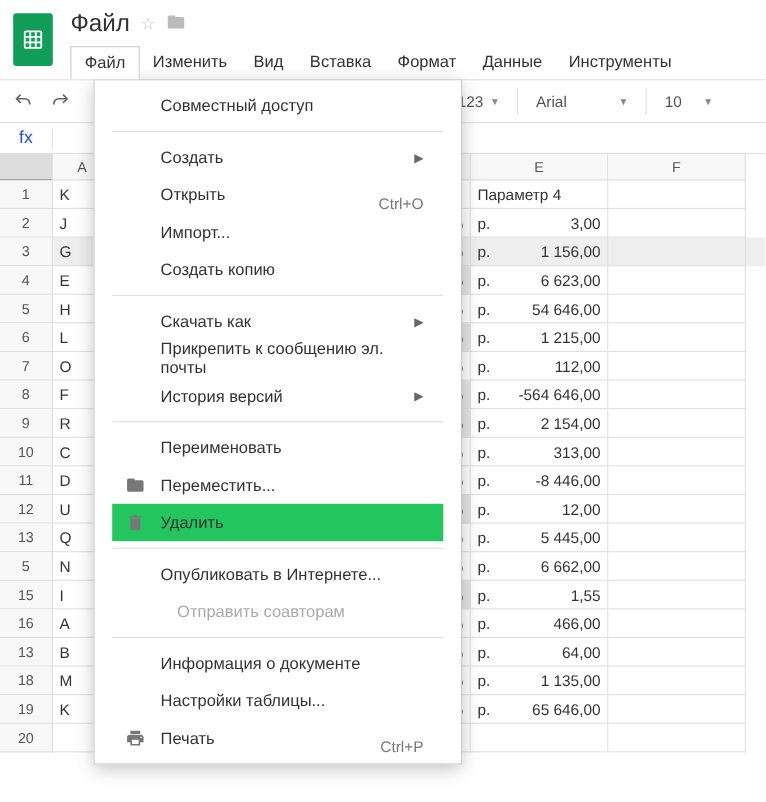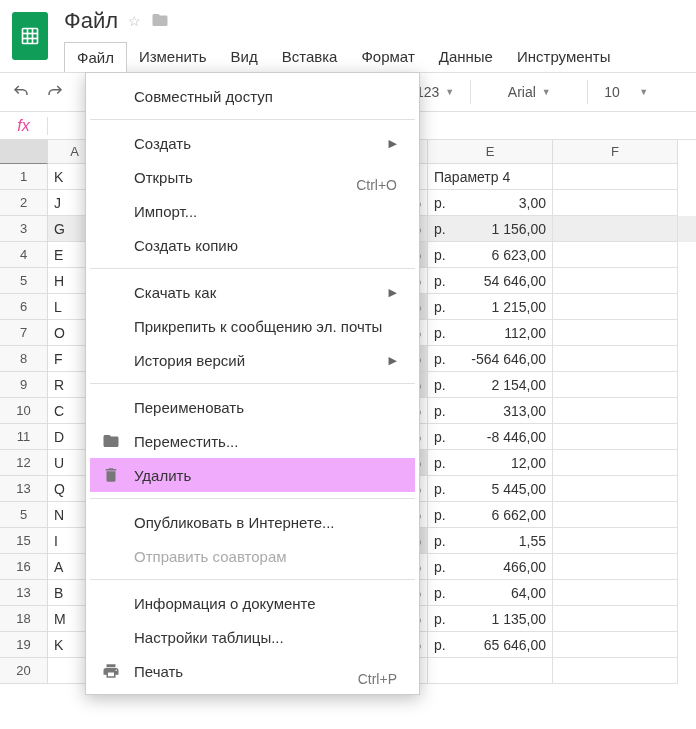--- a/index.html
+++ b/index.html
@@ -13,25 +13,25 @@
   .doc-title { font-size: 22px; color: #333; }
   .star-icon, .folder-icon { color: #bbb; cursor: pointer; }
   .menubar { display: flex; gap: 0; margin-top: 8px; }
   .menu-item { padding: 6px 12px; font-size: 15px; color: #333; cursor: pointer; }
   .menu-item.active { border: 1px solid #ccc; border-bottom: none; background: #fff; position: relative; z-index: 11; }
   
   .toolbar { display: flex; align-items: center; height: 40px; border-top: 1px solid #e0e0e0; border-bottom: 1px solid #e0e0e0; padding: 0 6px; gap: 4px; }
   .tb-btn { width: 30px; height: 30px; display: flex; align-items: center; justify-content: center; color: #666; cursor: pointer; }
   .tb-sep { width: 1px; height: 24px; background: #e0e0e0; margin: 0 4px; }
   .tb-select { display: flex; align-items: center; gap: 6px; padding: 0 8px; color: #555; cursor: pointer; font-size: 14px; }
-  .tb-select.wide { min-width: 100px; justify-content: center; }
+  .tb-select.wide { min-width: 100px; justify-content: space-between; }
   .chevron { font-size: 9px; color: #888; }
   
   .fx-bar { display: flex; align-items: center; height: 28px; border-bottom: 1px solid #e0e0e0; }
-  .fx-label { width: 48px; text-align: center; color: #ec4899; font-style: italic; font-size: 16px; border-right: 1px solid #e0e0e0; }
+  .fx-label { width: 48px; text-align: center; color: #1d4ed8; font-size: 16px; border-right: 1px solid #e0e0e0; }
   .fx-input { flex: 1; padding: 0 8px; }
   
   .grid { position: relative; }
   .grid-header { display: flex; height: 24px; }
   .corner { width: 48px; background: #f8f8f8; border-right: 1px solid #ddd; border-bottom: 1px solid #ddd; }
   .corner.sel { background: #ddd; border-bottom-color: #888; }
   .colh { background: #f8f8f8; border-right: 1px solid #ddd; border-bottom: 1px solid #ddd; text-align: center; font-size: 13px; color: #555; line-height: 24px; }
   .col-A { width: 54px; }
   .col-B { width: 132px; }
   .col-C { width: 132px; }
@@ -40,24 +40,24 @@
   .col-F { width: 125px; }
   .grid-row { display: flex; height: 26px; }
   .rowh { width: 48px; background: #f8f8f8; border-right: 1px solid #ddd; border-bottom: 1px solid #ddd; text-align: center; font-size: 13px; color: #555; line-height: 26px; }
   .cell { border-right: 1px solid #e0e0e0; border-bottom: 1px solid #e0e0e0; padding: 0 6px; line-height: 26px; font-size: 14px; white-space: nowrap; overflow: hidden; }
   .cell.r { text-align: right; }
   .cell.hl { background: #e6e6e6; }
   .ecell { display: flex; }
   .ecell .cur { width: 22px; text-align: left; }
   .ecell .val { flex: 1; text-align: right; }
   
-  .dropdown { position: absolute; left: 85px; top: 72px; width: 335px; background: #fff; border: 1px solid #ccc; box-shadow: 0 4px 16px rgba(0,0,0,.25); z-index: 10; padding: 6px 4px; }
+  .dropdown { position: absolute; left: 85px; top: 72px; width: 335px; background: #fff; border: 1px solid #ccc; box-shadow: 0 4px 16px rgba(0,0,0,.25); z-index: 10; padding: 6px 16px; }
   .dd-item { display: flex; align-items: center; height: 34px; padding: 0 18px 0 44px; font-size: 15px; color: #333; cursor: pointer; position: relative; }
-  .dd-item.hover { background: #f0abfc; }
-  .dd-item.disabled { color: #aaa; }
+  .dd-item.hover { background: #22c55e; }
+  .dd-item.disabled { color: #aaa; margin-left: 15px; }
   .dd-icon { position: absolute; left: 12px; color: #777; display: flex; align-items: center; }
   .dd-label { flex: 1; }
   .dd-arrow { font-size: 11px; color: #666; }
   .dd-shortcut { color: #777; font-size: 14px; margin-top: 16px; }
   .dd-sep { height: 1px; background: #e0e0e0; margin: 6px 0; }
 </style>
 </head>
 <body>
 
 <div class="titlebar">

